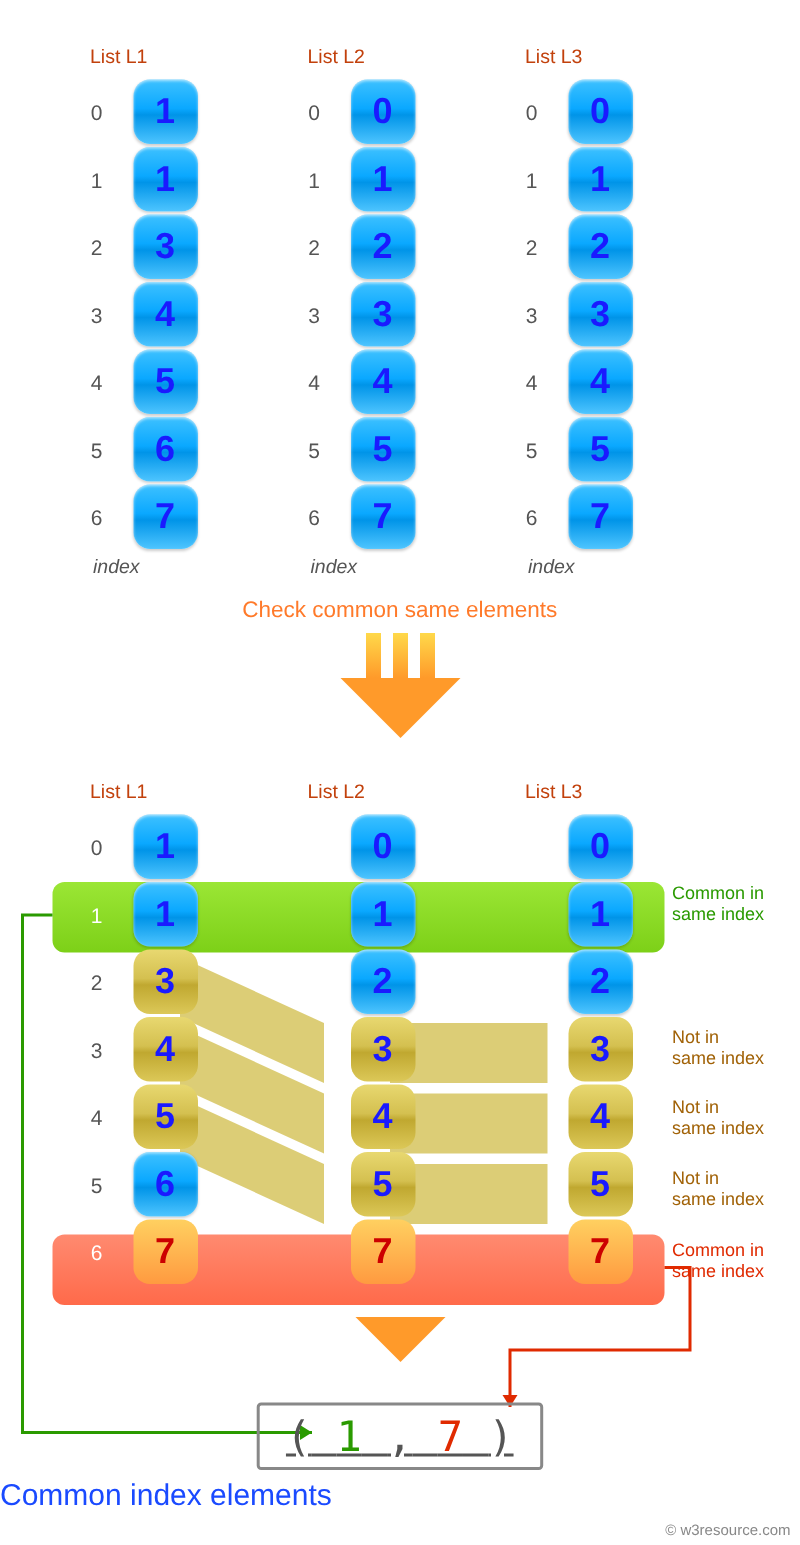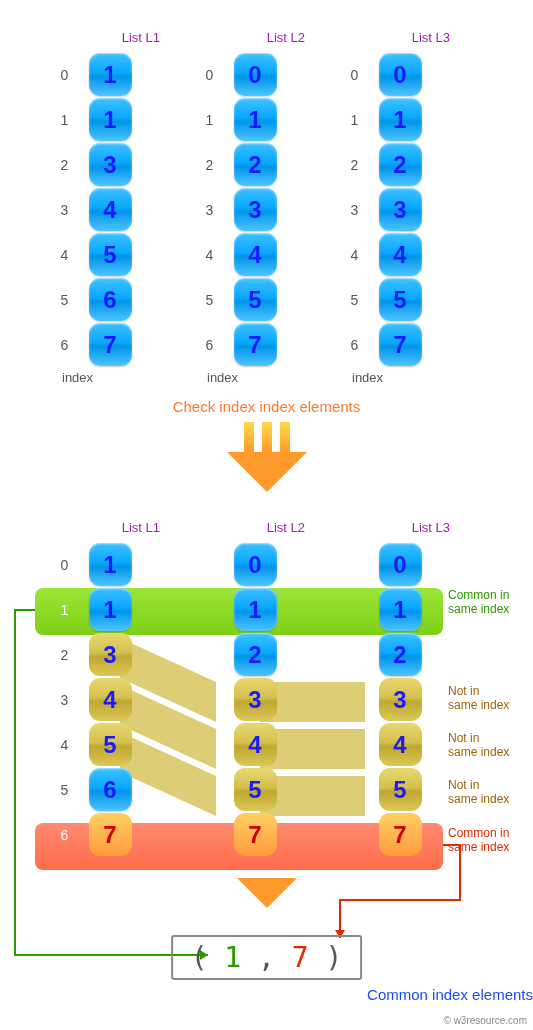--- a/index.html
+++ b/index.html
@@ -1,26 +1,26 @@
 <!DOCTYPE html>
 <html><head>
 <meta charset="utf-8">
 <style>
 * { box-sizing: border-box; margin: 0; padding: 0; }
 body { font-family: Arial, sans-serif; background: #fff; width: 533px; height: 1030px; position: relative; }
 
 .section-top { position: relative; padding-top: 30px; height: 400px; }
 .list-group { position: absolute; top: 30px; width: 100px; }
-.list-header { font-size: 13px; color: #a21caf; text-align: right; margin-bottom: 8px; }
+.list-header { font-size: 13px; color: #c2410c; text-align: left; margin-bottom: 8px; }
 .cell { width: 43px; height: 43px; border-radius: 11px; display: flex; align-items: center; justify-content: center; font-size: 24px; font-weight: bold; margin: 2px auto; color: #1a1aff; position: relative; }
 .cell-blue { background: linear-gradient(to bottom, #3ec1ff 0%, #0aa8ff 45%, #0094e8 55%, #4ec5ff 100%); box-shadow: inset 0 1px 2px rgba(255,255,255,0.6), 0 1px 2px rgba(0,0,0,0.2); }
 .cell-yellow { background: linear-gradient(to bottom, #e8d870 0%, #d4c050 45%, #c0a830 55%, #dcc858 100%); }
 .cell-red { color: #cc0000; }
 .idx { position: absolute; left: -28px; font-size: 14px; color: #555; font-weight: normal; }
-.idx-label { font-size: 13px; color: #555; position: absolute; }
+.idx-label { font-size: 13px; color: #555; position: absolute; font-style: italic; }
 
 .section-top .lg1 { left: 60px; }
 .section-top .lg2 { left: 205px; }
 .section-top .lg3 { left: 350px; }
 
 .caption-orange { color: #ff7a2a; font-size: 15px; text-align: center; position: absolute; width: 100%; }
 
 .arrow-down { width: 0; height: 0; border-left: 40px solid transparent; border-right: 40px solid transparent; border-top: 40px solid; position: relative; margin: 0 auto; }
 .arrow-stem { width: 46px; height: 30px; margin: 0 auto; background: linear-gradient(to bottom, #ffd94a, #ff9a2a); position: relative; }
 .arrow-stem::before, .arrow-stem::after { content: ''; position: absolute; top: 0; bottom: 0; width: 8px; background: #fff; }
@@ -35,25 +35,25 @@
 .section-bottom .lg3 { left: 350px; }
 
 .highlight-bar { position: absolute; left: 35px; right: 90px; height: 47px; border-radius: 8px; z-index: 0; }
 .hl-green { background: linear-gradient(to bottom, #9be635, #7dd018); }
 .hl-red { background: linear-gradient(to bottom, #ff8a70, #ff6a4a); }
 
 .annotation { position: absolute; font-size: 12px; color: #a16207; line-height: 1.2; }
 .ann-green { color: #2a9a00; }
 .ann-red { color: #e02a00; }
 
-.result-box { position: absolute; border: 2px solid #888; border-radius: 3px; padding: 4px 18px; font-size: 28px; font-family: monospace; color: #555; left: 50%; transform: translateX(-50%); }
+.result-box { position: absolute; border: 2px solid #888; border-radius: 3px; padding: 4px 18px; font-size: 28px; font-family: monospace; color: #555; left: 50%; transform: translateX(-50%); text-decoration: underline; }
 .result-box .g { color: #2a9a00; }
 .result-box .r { color: #e02a00; }
 
-.caption-blue { color: #1a4aff; font-size: 15px; position: absolute; text-align: right; width: 100%; }
+.caption-blue { color: #1a4aff; font-size: 20px; position: absolute; text-align: left; width: 100%; }
 
 .copyright { position: absolute; right: 6px; bottom: 4px; font-size: 10px; color: #888; margin-left: 20px; }
 
 svg.arrow-connector { position: absolute; overflow: visible; }
 </style>
 </head>
 <body>
 
 <div class="section-top">
 
@@ -87,21 +87,21 @@
         <div class="cell cell-blue">4<span class="idx">4</span></div>
         <div class="cell cell-blue">5<span class="idx">5</span></div>
         <div class="cell cell-blue">7<span class="idx">6</span></div>
       </div>
     </div>
   <div class="idx-label" style="left:62px; top:370px;">index</div>
   <div class="idx-label" style="left:207px; top:370px;">index</div>
   <div class="idx-label" style="left:352px; top:370px;">index</div>
 </div>
 
-<div class="caption-orange" style="top:398px;">Check index index elements</div>
+<div class="caption-orange" style="top:398px;">Check common same elements</div>
 
 <div class="arrow-wrap" style="top:422px;">
   <div class="arrow-stem"></div>
   <div class="arrow-down" style="border-top-color:#ff9a2a;"></div>
 </div>
 
 <div class="section-bottom" style="top:500px; position:absolute; width:100%;">
 
   <div class="highlight-bar hl-green" style="top:88px;"></div>
   <div class="highlight-bar hl-red" style="top:323px;"></div>

